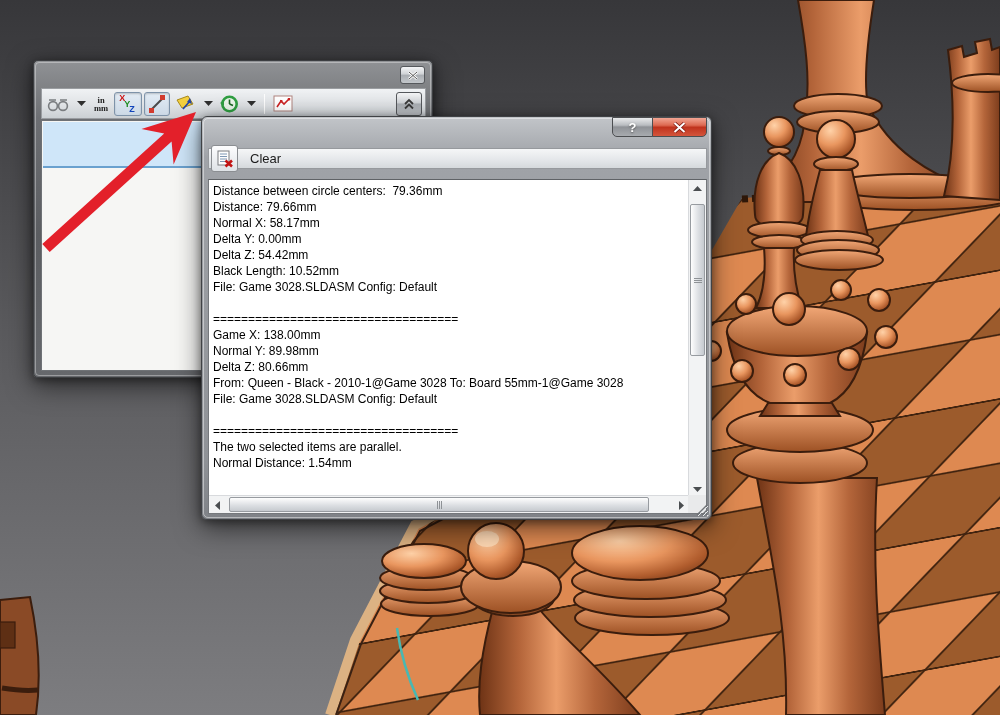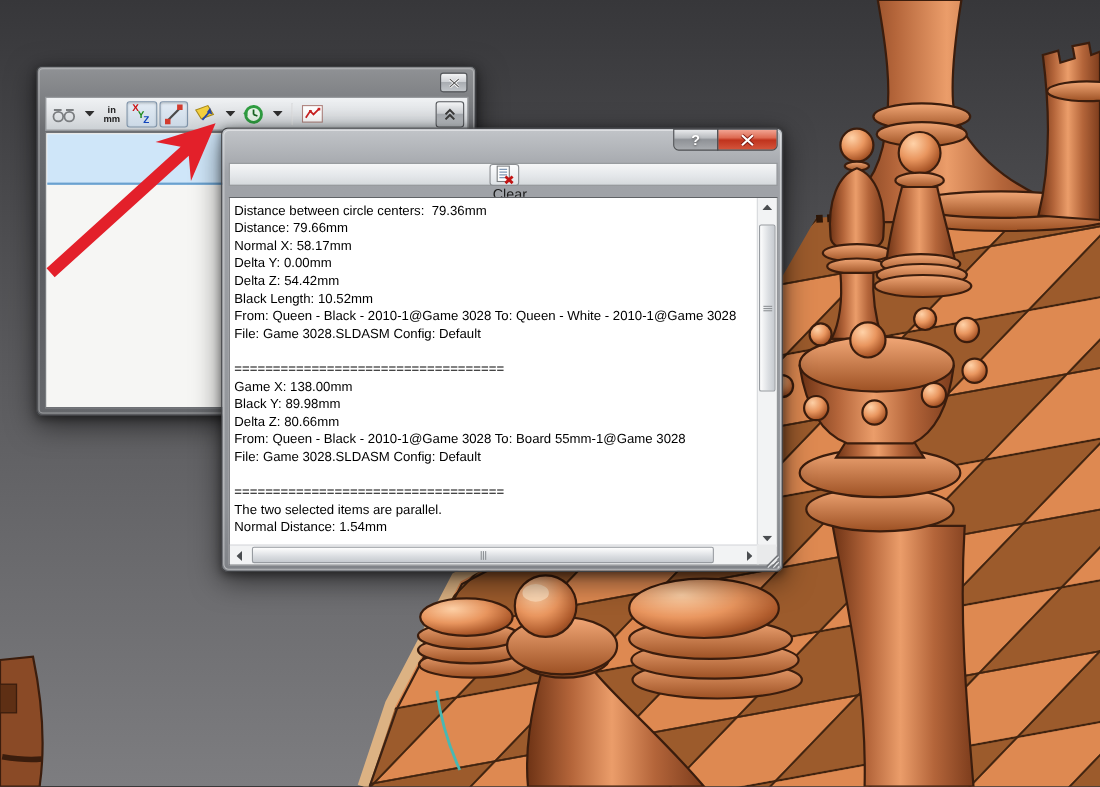--- a/index.html
+++ b/index.html
@@ -27,21 +27,21 @@
   .pal-toolbar{position:absolute;left:7px;top:27px;width:385px;height:31px;
        background:linear-gradient(180deg,#f0f2f4 0%,#dfe2e5 55%,#cbd0d4 100%);
        border:1px solid #9a9da1;display:flex;align-items:center;padding:2px 3px;gap:2px;}
   .tb-item{height:24px;display:flex;align-items:center;justify-content:center;
        padding:1px 2px;border-radius:3px;position:relative;}
   .tb-item.pressed{background:linear-gradient(180deg,#e3ecf5,#ccd9e6);
        border:1px solid #7e93a9;box-shadow:inset 0 1px 2px rgba(0,0,0,.2);}
   .caret{margin-left:2px;}
   .tb-sep{width:1px;height:20px;background:#9b9ea2;border-right:1px solid #fdfdfd;margin:0 4px;}
   .units{display:flex;flex-direction:column;align-items:center;font-weight:bold;
-       font-size:8.5px;line-height:8px;color:#222;padding:0 2px;}
+       font-size:8.5px;line-height:8px;color:#222;padding:0 2px;font-family:Liberation Serif, serif;}
   .xyzbox{width:22px;height:22px;position:relative;font-weight:bold;font-size:9px;}
   .xyzbox span{position:absolute;}
   .chevron-btn{position:absolute;right:3px;top:3px;width:26px;height:24px;}
 
   .pal-body{position:absolute;left:7px;top:59px;width:385px;height:251px;
        background:#f6f6f4;border:1px solid #6f7276;}
   .sel-row{position:absolute;left:1px;top:1px;right:1px;height:46px;
        background:#cfe6f9;border-bottom:2px solid #6aa1cf;}
 
   
@@ -56,21 +56,21 @@
        text-shadow:0 0 6px rgba(255,255,255,.95),0 0 3px rgba(255,255,255,.9);}
   .cap-btn{position:absolute;top:0;height:20px;display:flex;align-items:center;
        justify-content:center;border:1px solid #4c4e51;z-index:2;}
   .btn-help{left:410px;width:41px;border-radius:0 0 0 5px;
        background:linear-gradient(180deg,#e9eaec 0%,#b9bcc0 40%,#8f9297 50%,#a8abaf 100%);
        color:#fff;font-weight:bold;font-size:13px;text-shadow:0 1px 2px #555;}
   .btn-close-dlg{left:450px;width:55px;border-radius:0 0 5px 0;
        background:linear-gradient(180deg,#f2a593 0%,#dd6a52 40%,#c0331d 52%,#d4553c 100%);}
   .dlg-toolbar{position:absolute;left:6px;top:31px;width:499px;height:21px;
        background:linear-gradient(180deg,#f5f6f7 0%,#e3e6e9 60%,#d5d9dc 100%);
-       border:1px solid #96999d;display:flex;align-items:center;flex-direction:column;}
+       border:1px solid #96999d;display:flex;align-items:center;}
   .clear-btn{width:27px;height:27px;margin-left:2px;display:flex;align-items:center;
        justify-content:center;border:1px solid #8b8e92;border-radius:3px;
        background:linear-gradient(180deg,#fdfdfe,#dfe3e7);}
   .clear-label{margin-left:12px;font-size:13px;color:#1b1b1b;}
   .dlg-content{position:absolute;left:6px;top:62px;width:499px;height:335px;
        background:#fff;border:1px solid #75787c;border-top-color:#5f6266;}
   .text-pane{position:absolute;left:0;top:0;width:481px;height:317px;overflow:hidden;
        padding:3px 0 0 4px;}
   .hline{white-space:pre;font-size:12px;line-height:16px;color:#000000;}
 
@@ -348,26 +348,25 @@
     </div>
 
     <div class="dlg-content">
       <div class="text-pane">
           <div class="hline">Distance between circle centers:  79.36mm</div>
           <div class="hline">Distance: 79.66mm</div>
           <div class="hline">Normal X: 58.17mm</div>
           <div class="hline">Delta Y: 0.00mm</div>
           <div class="hline">Delta Z: 54.42mm</div>
           <div class="hline">Black Length: 10.52mm</div>
-          <div class="hline">From: Queen - Black - 2010-1@Game 3028 To: Queen - White - 2010-1@Game 3028</div>
           <div class="hline">File: Game 3028.SLDASM Config: Default</div>
           <div class="hline">&nbsp;</div>
           <div class="hline">===================================</div>
           <div class="hline">Game X: 138.00mm</div>
-          <div class="hline">Black Y: 89.98mm</div>
+          <div class="hline">Normal Y: 89.98mm</div>
           <div class="hline">Delta Z: 80.66mm</div>
           <div class="hline">From: Queen - Black - 2010-1@Game 3028 To: Board 55mm-1@Game 3028</div>
           <div class="hline">File: Game 3028.SLDASM Config: Default</div>
           <div class="hline">&nbsp;</div>
           <div class="hline">===================================</div>
           <div class="hline">The two selected items are parallel.</div>
           <div class="hline">Normal Distance: 1.54mm</div>
         </div>
 
       <div class="vsb">

